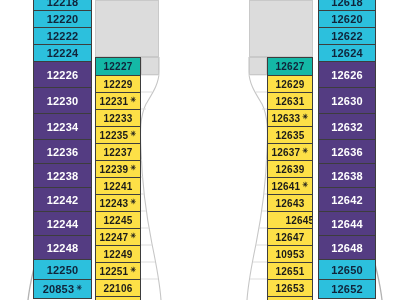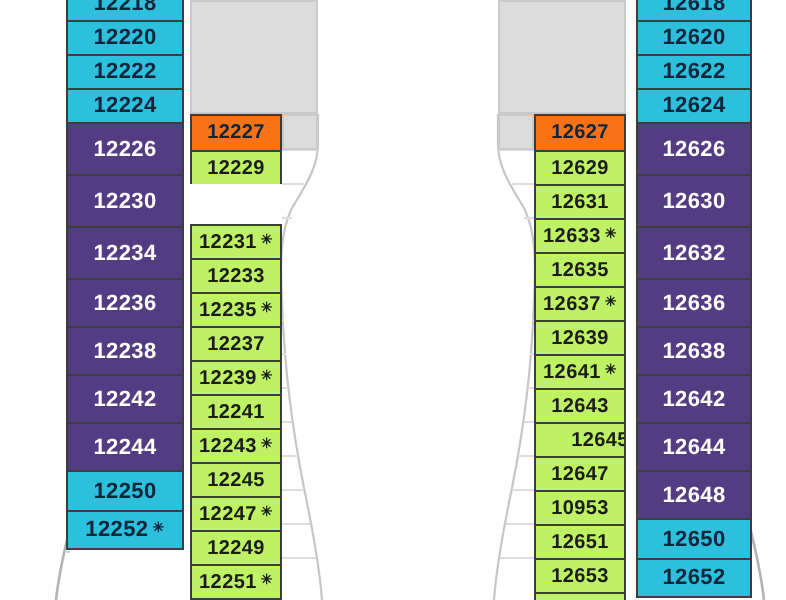--- a/index.html
+++ b/index.html
@@ -37,22 +37,22 @@
   .cabin:last-child{border-bottom-width:1px;}
   .cabin .num{display:inline-block;}
   .cabin .star{
     font-size:7px;
     margin-left:2px;
     position:relative;top:-1px;
   }
   
   .c-cyan  {background:#2cc0dd;color:#10243a;}
   .c-purple{background:#543c82;color:#ffffff;}
-  .c-orange{background:#bef264;color:#1b1b1b;}
-  .c-mint  {background:#f97316;color:#10243a;}
+  .c-orange{background:#fde047;color:#1b1b1b;}
+  .c-mint  {background:#14b8a6;color:#10243a;}
 
   .col-outer .cabin{font-size:11px;}
   .col-inner .cabin{font-size:10px;}
 </style>
 </head>
 <body>
 
 <div id="deck">
 
   <svg id="hull" viewBox="0 0 393 300" preserveAspectRatio="none">
@@ -161,36 +161,39 @@
         </div>
         <div class="cabin c-purple" style="height: 24px;">
           <span class="num">12238</span>
         </div>
         <div class="cabin c-purple" style="height: 24px;">
           <span class="num">12242</span>
         </div>
         <div class="cabin c-purple" style="height: 24px;">
           <span class="num">12244</span>
         </div>
+        <div class="cabin c-purple" style="height: 24px;">
+          <span class="num">12248</span>
+        </div>
         <div class="cabin c-cyan" style="height: 20px;">
           <span class="num">12250</span>
         </div>
         <div class="cabin c-cyan" style="height: 20px;">
-          <span class="num">12252</span>
+          <span class="num">20853</span>
           <span class="star">✳</span>
         </div>
       </div>
       <div class="col col-inner" style="left: 95px; top: 57px; width: 46px;">
         <div class="cabin c-mint" style="height: 18px;">
           <span class="num">12227</span>
         </div>
         <div class="cabin c-orange" style="height: 17px;">
           <span class="num">12229</span>
         </div>
-        <div class="cabin c-orange" style="height: 17px; margin-top: 20px;">
+        <div class="cabin c-orange" style="height: 17px;">
           <span class="num">12231</span>
           <span class="star">✳</span>
         </div>
         <div class="cabin c-orange" style="height: 17px;">
           <span class="num">12233</span>
         </div>
         <div class="cabin c-orange" style="height: 17px;">
           <span class="num">12235</span>
           <span class="star">✳</span>
         </div>

